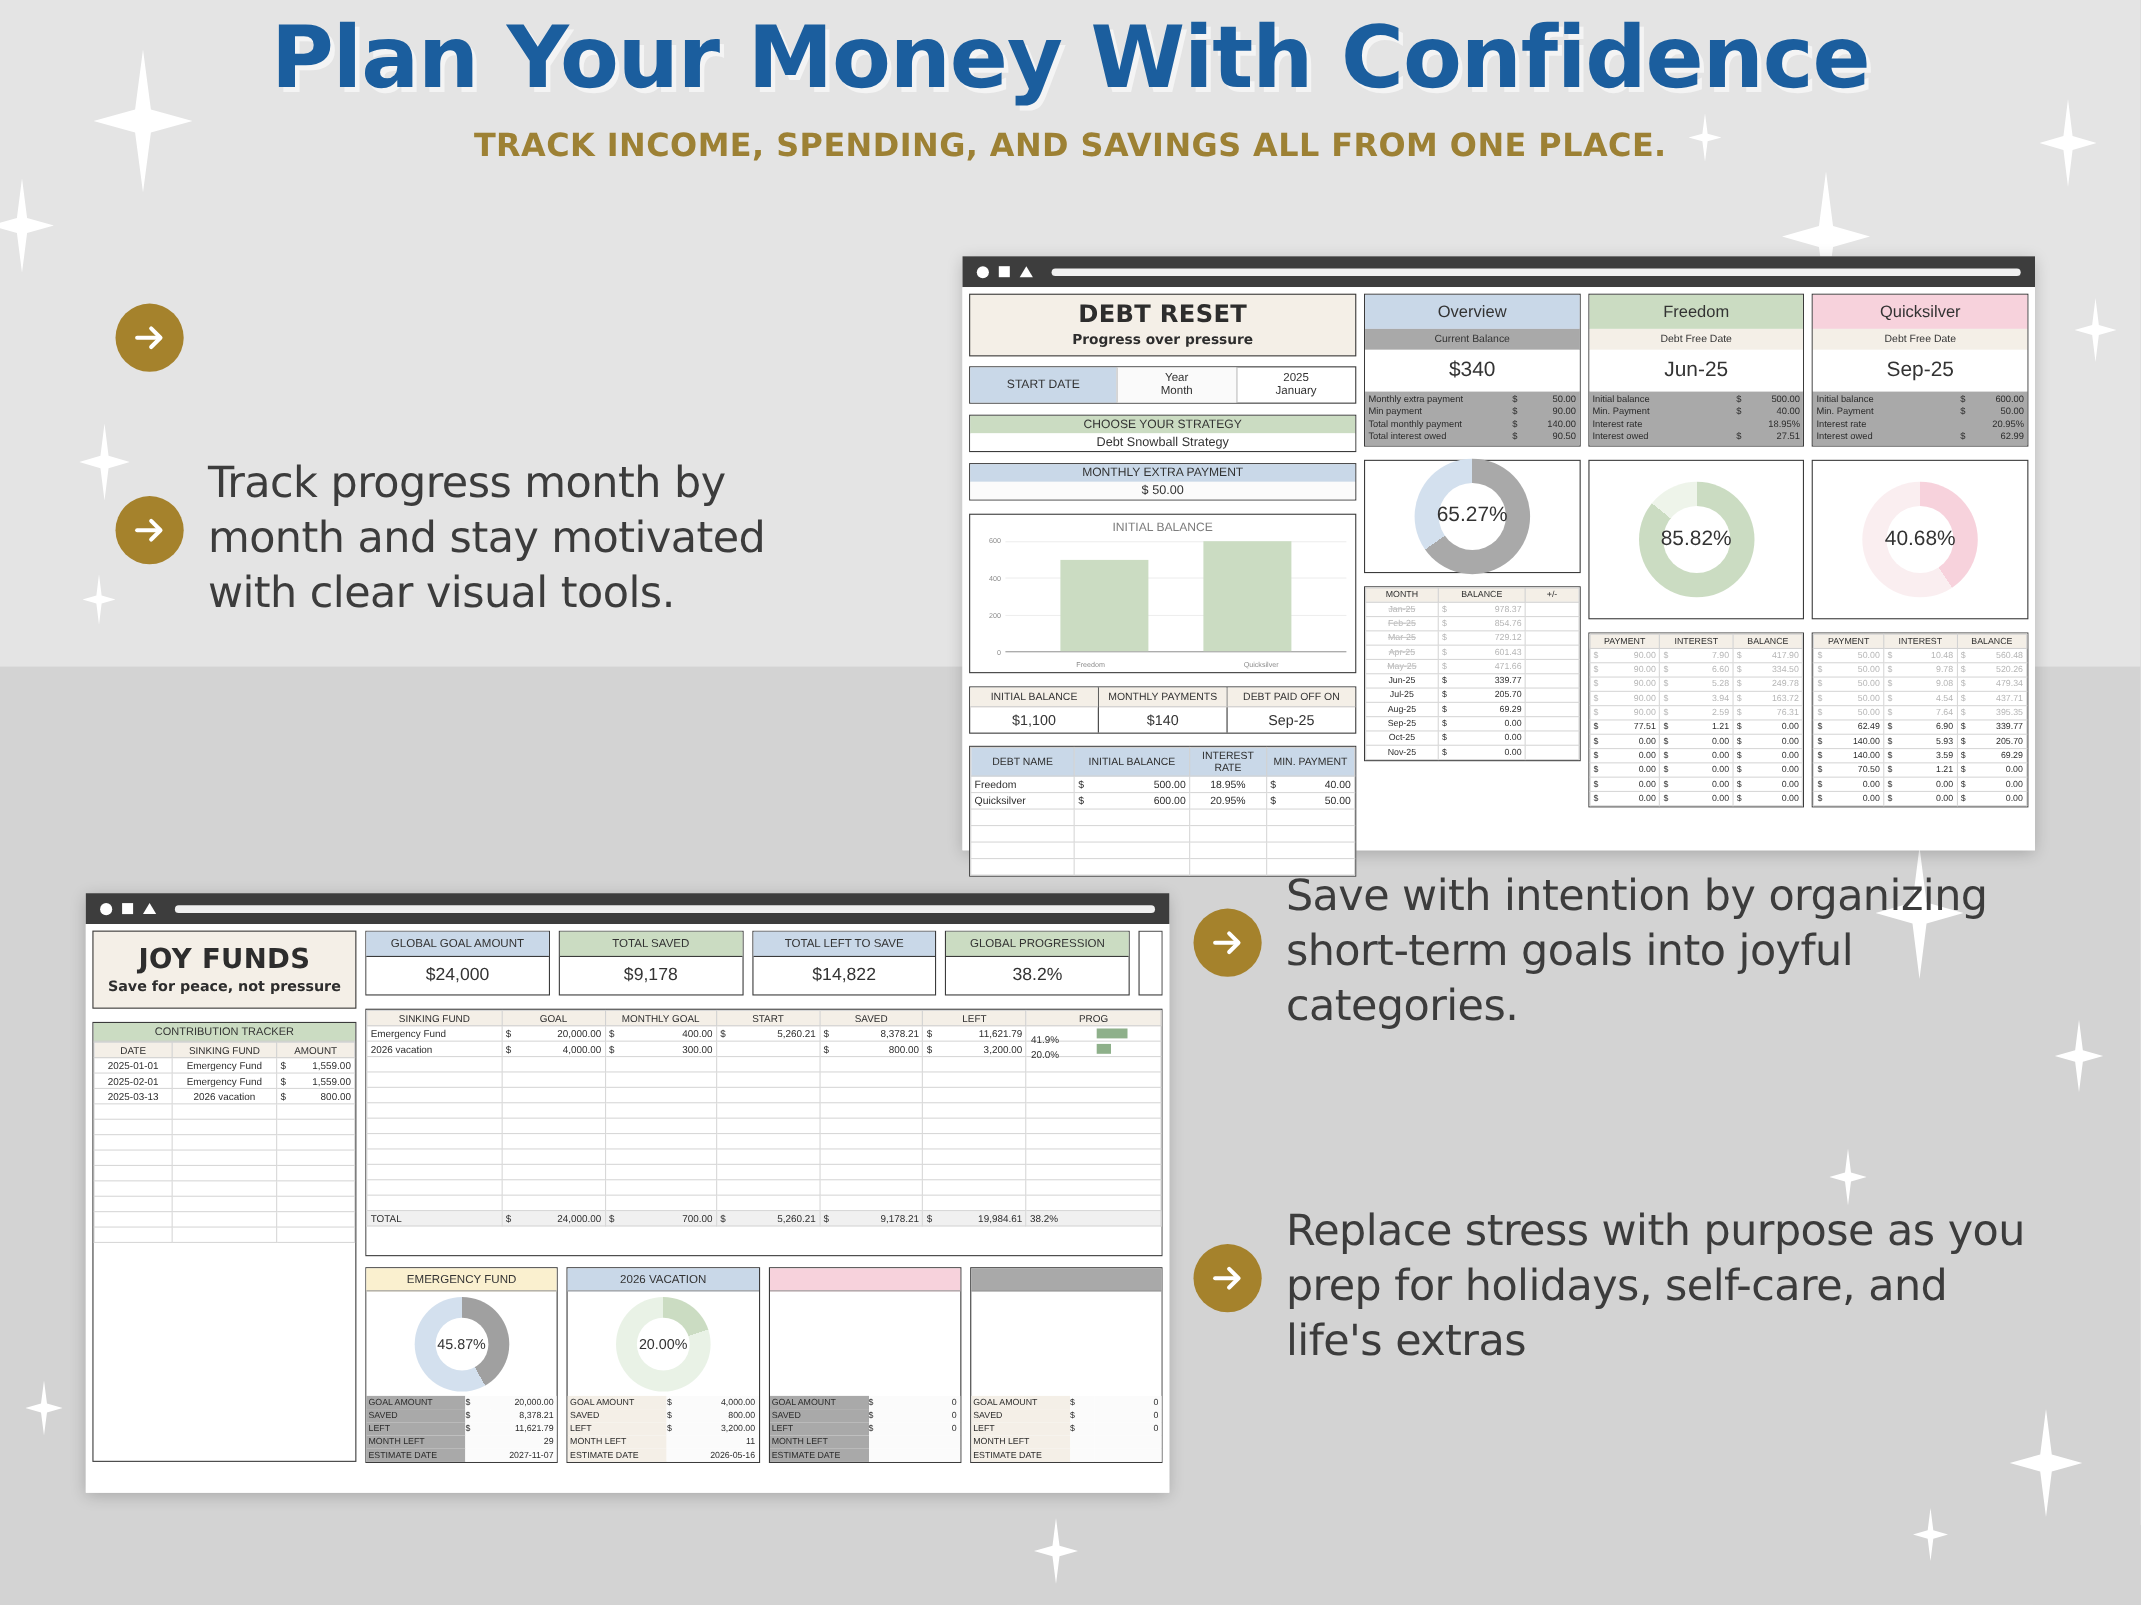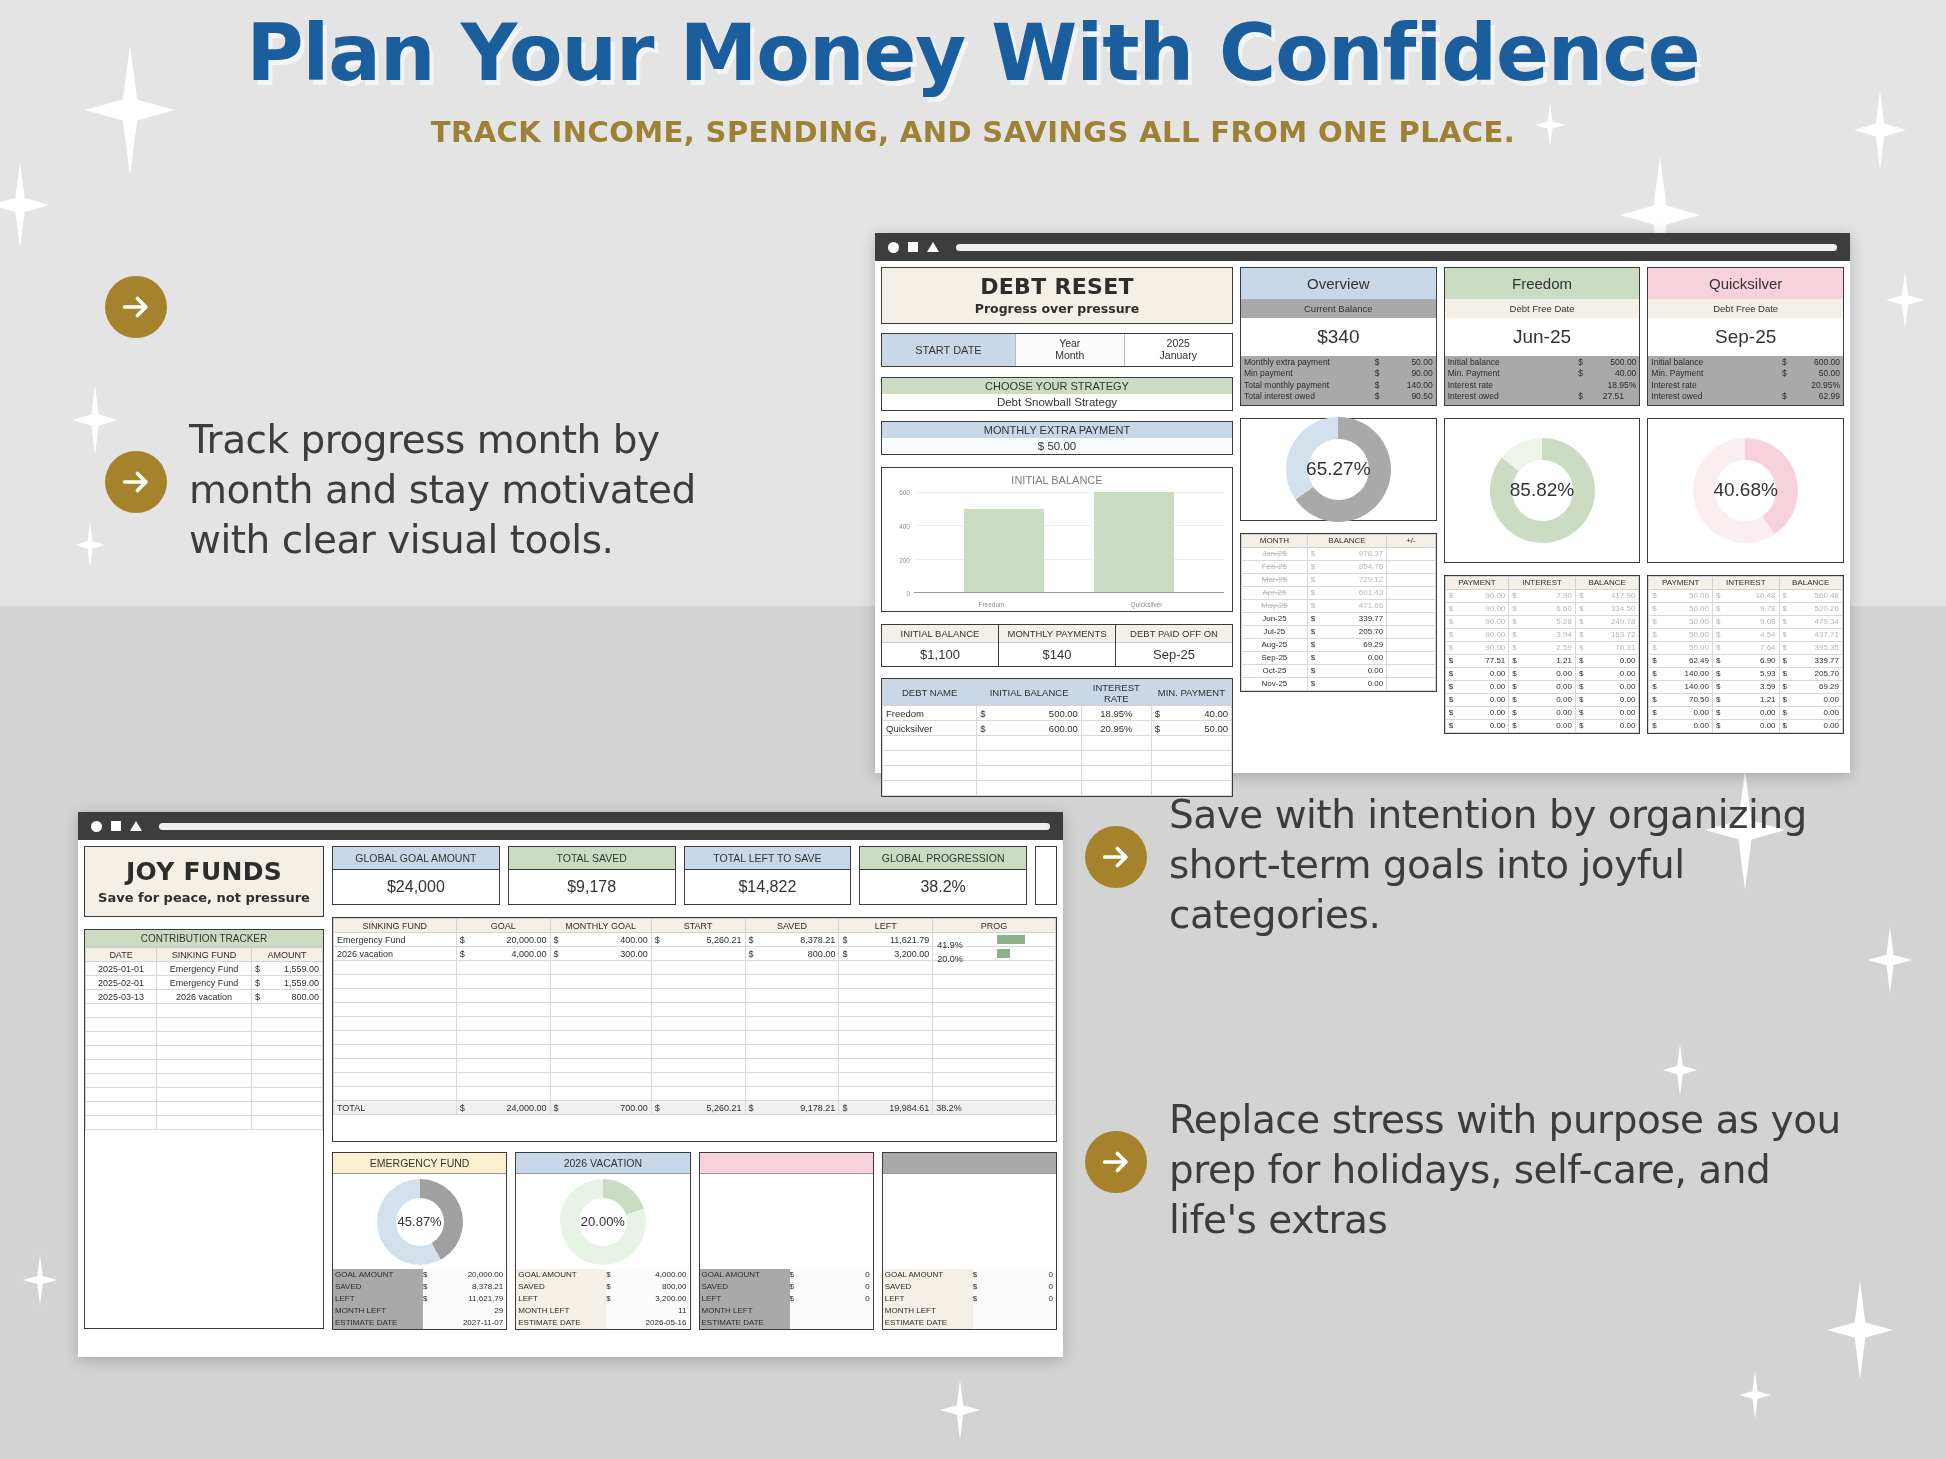--- a/index.html
+++ b/index.html
@@ -459,21 +459,21 @@
                   <span style="width:46px;text-align:right">40.00</span>
                 </div>
                 <div style="display:flex;line-height:1.35;">
                   <span style="flex:1">Interest rate</span>
                   <span style="width:12px"></span>
                   <span style="width:46px;text-align:right">18.95%</span>
                 </div>
                 <div style="display:flex;line-height:1.35;">
                   <span style="flex:1">Interest owed</span>
                   <span style="width:12px">$</span>
-                  <span style="width:46px;text-align:center">27.51</span>
+                  <span style="width:46px;text-align:right">27.51</span>
                 </div>
               </div>
           </div>
           <div class="cellbox donutwrap" style="margin-top:12px;height:145px;">
             <div class="donut" id="d1" style="width: 105px; height: 105px; background: conic-gradient(rgb(203, 220, 194) 0deg, rgb(203, 220, 194) 85.82%, rgb(238, 244, 234) 85.82%, rgb(238, 244, 234) 100%); --i: 61px;">
                 <div style="position:absolute;left:22px;top:22px;width:61px;height:61px;border-radius:50%;background:#fff;"></div>
                 <span style="font-size: 19px;">85.82%</span>
               </div>
           </div>
           <div class="cellbox" style="margin-top:12px;">

